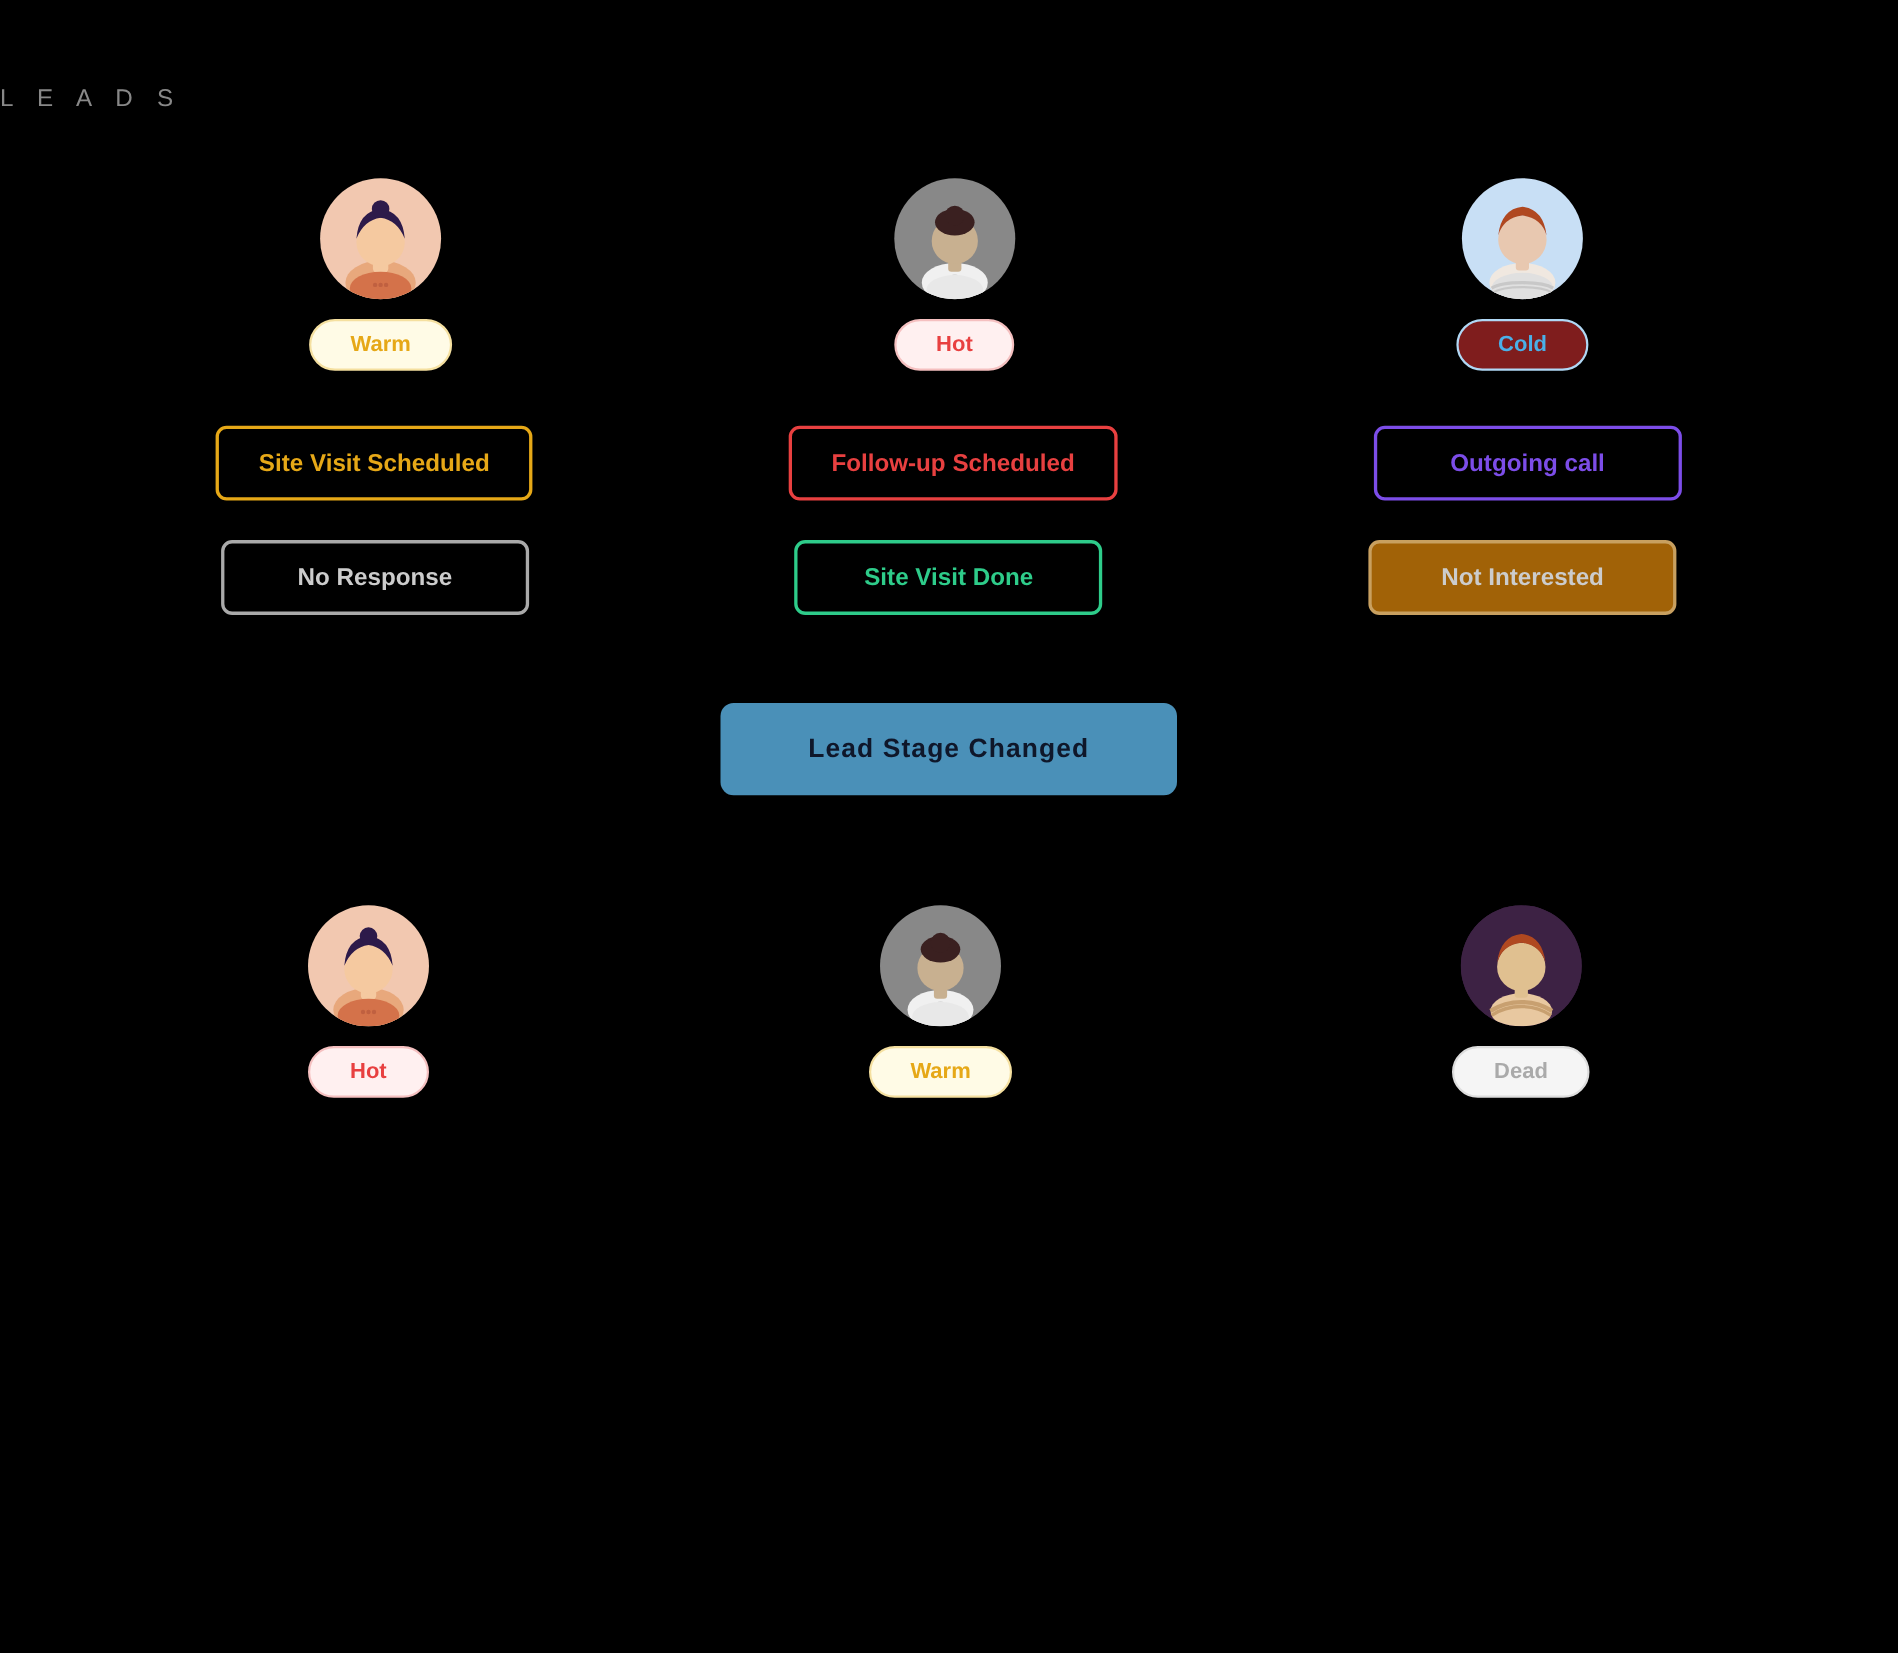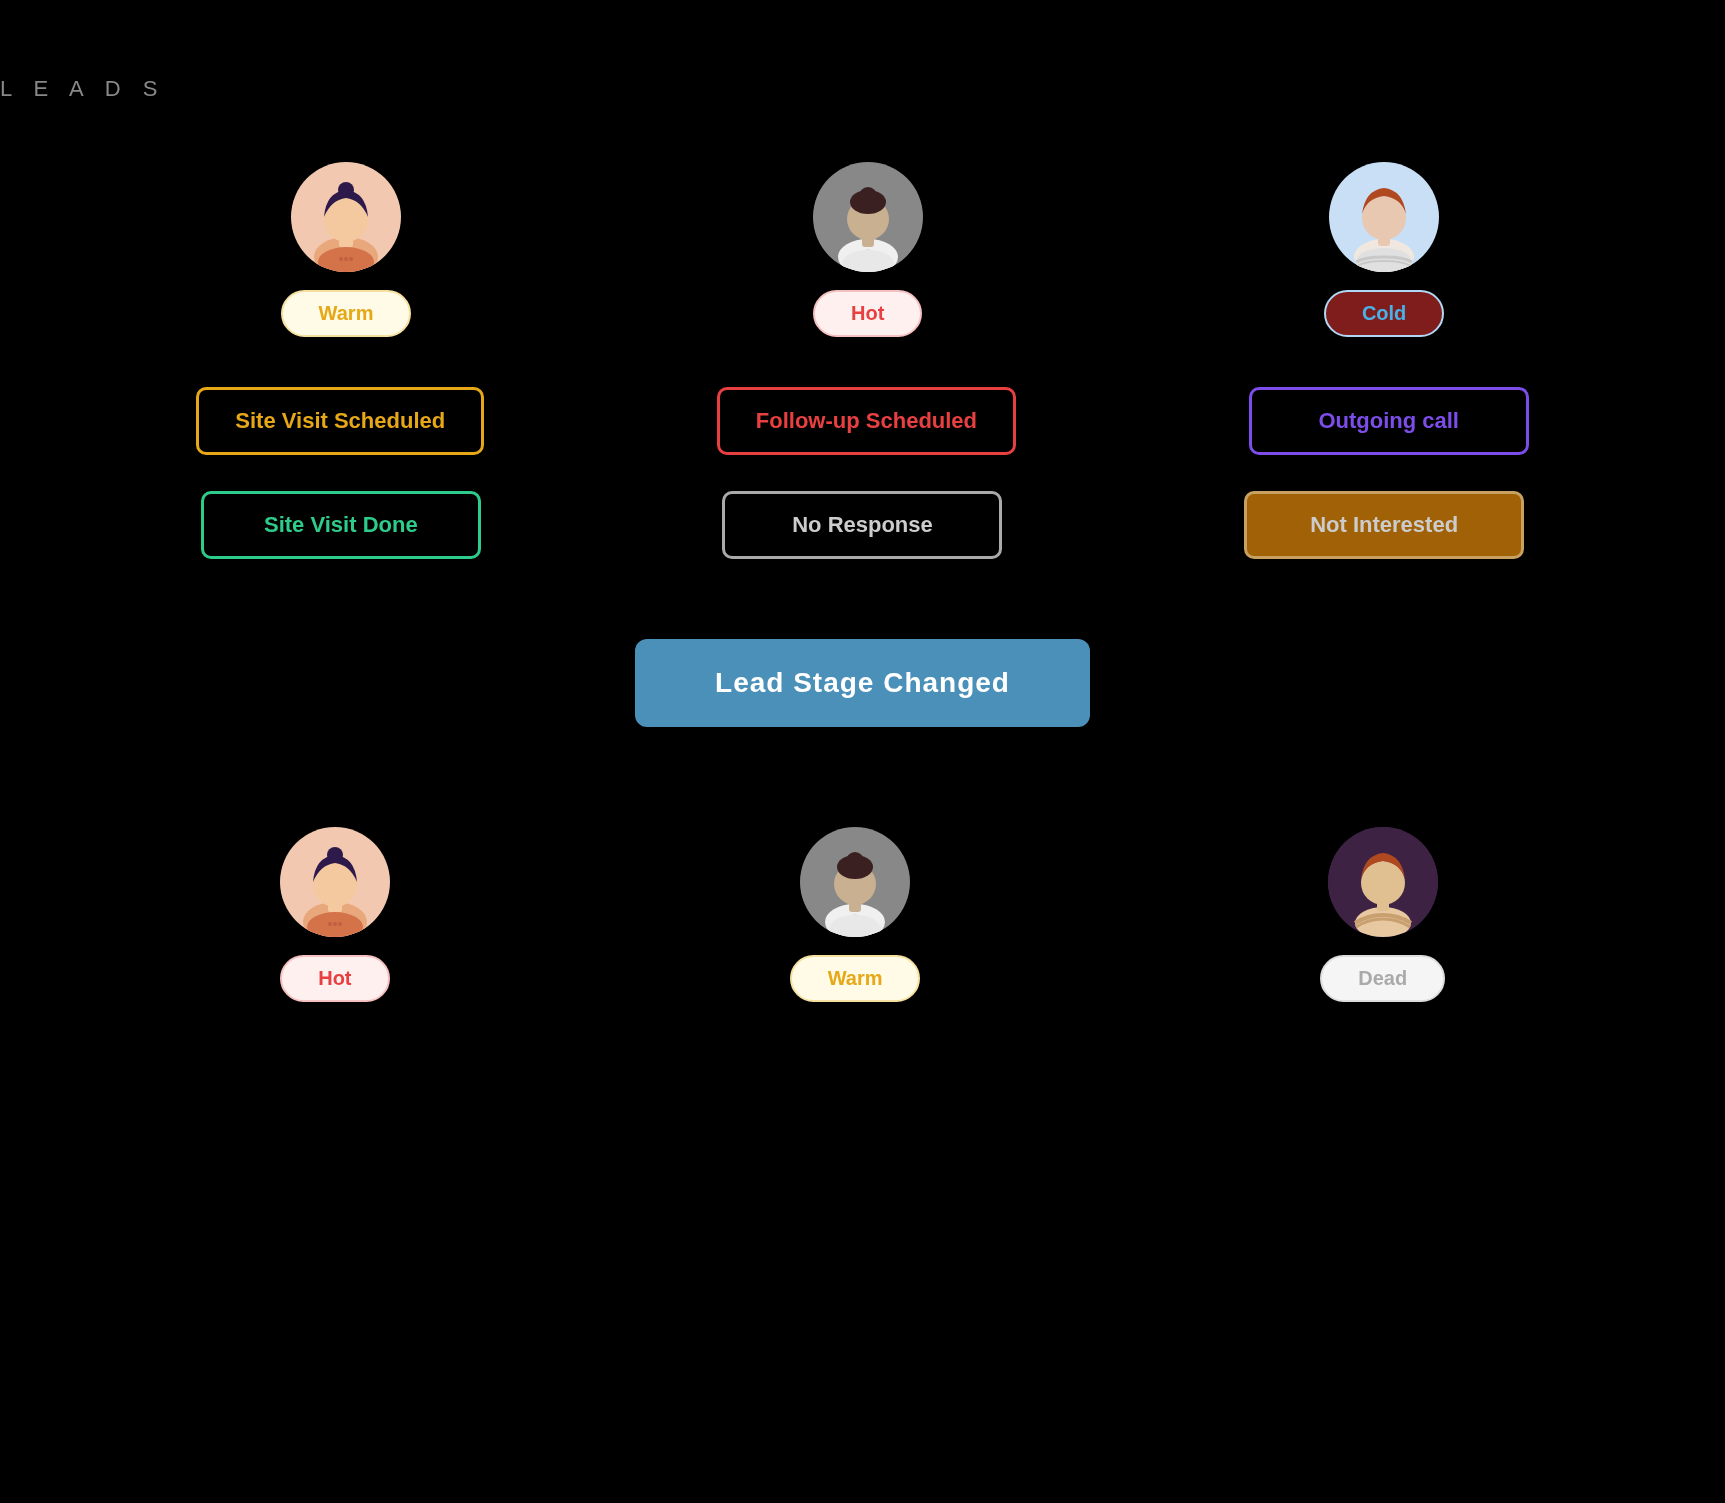--- a/index.html
+++ b/index.html
@@ -117,22 +117,22 @@
 
     
     .lead-stage-section {
       display: flex;
       justify-content: center;
       padding: 80px 0 60px 0;
     }
 
     .lead-stage-btn {
       background: #4a90b8;
-      color: #ffffff;
-      font-size: 28px;
+      color: #0f172a;
+      font-size: 24px;
       font-weight: 600;
       border-radius: 12px;
       padding: 28px 80px;
       border: none;
       cursor: pointer;
       letter-spacing: 1px;
     }
 
     
     .avatars-row-bottom {
@@ -221,22 +221,22 @@
 
 </div>
 
 <div class="actions-row">
   <div class="action-box box-site-visit-scheduled">Site Visit Scheduled</div>
   <div class="action-box box-follow-up">Follow-up Scheduled</div>
   <div class="action-box box-outgoing">Outgoing call</div>
 </div>
 
 <div class="actions-row2">
+  <div class="action-box box-no-response">No Response</div>
   <div class="action-box box-site-visit-done">Site Visit Done</div>
-  <div class="action-box box-no-response">No Response</div>
   <div class="action-box box-not-interested">Not Interested</div>
 </div>
 
 <div class="lead-stage-section">
   <button class="lead-stage-btn">Lead Stage Changed</button>
 </div>
 
 <div class="avatars-row-bottom">
 
   <div class="avatar-group">

